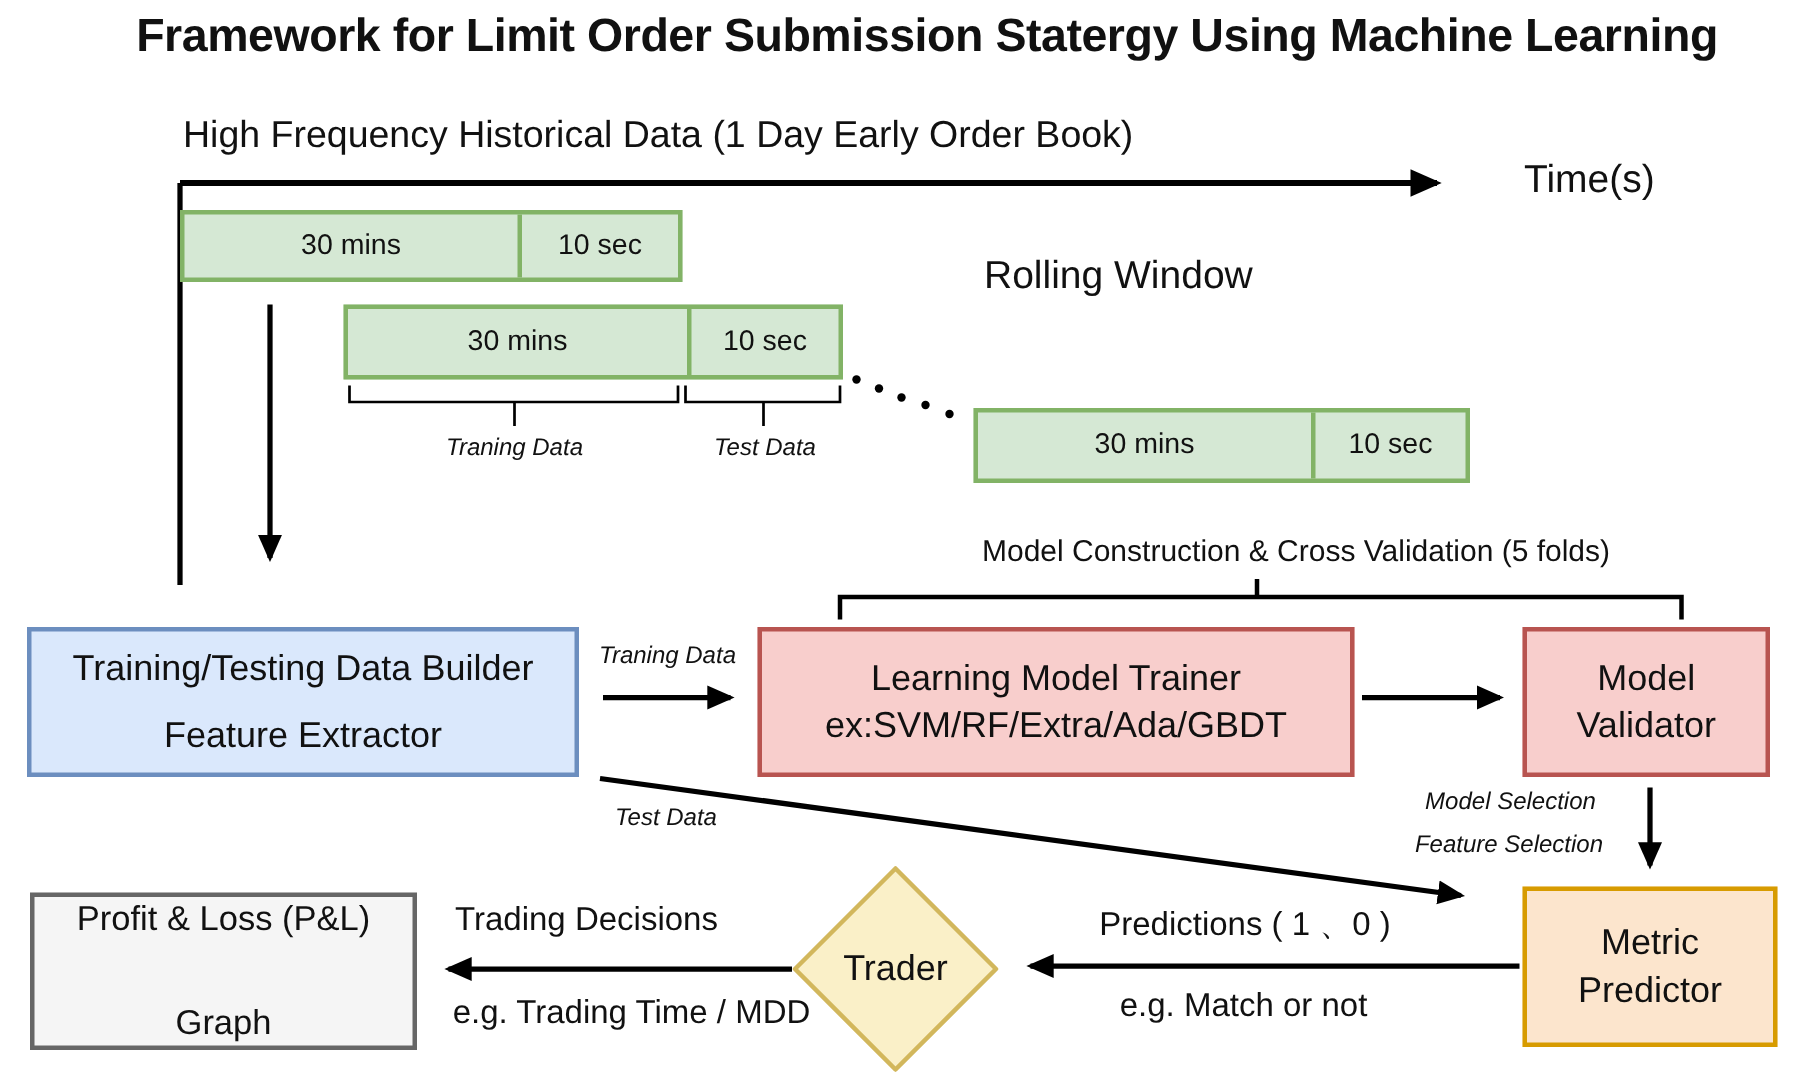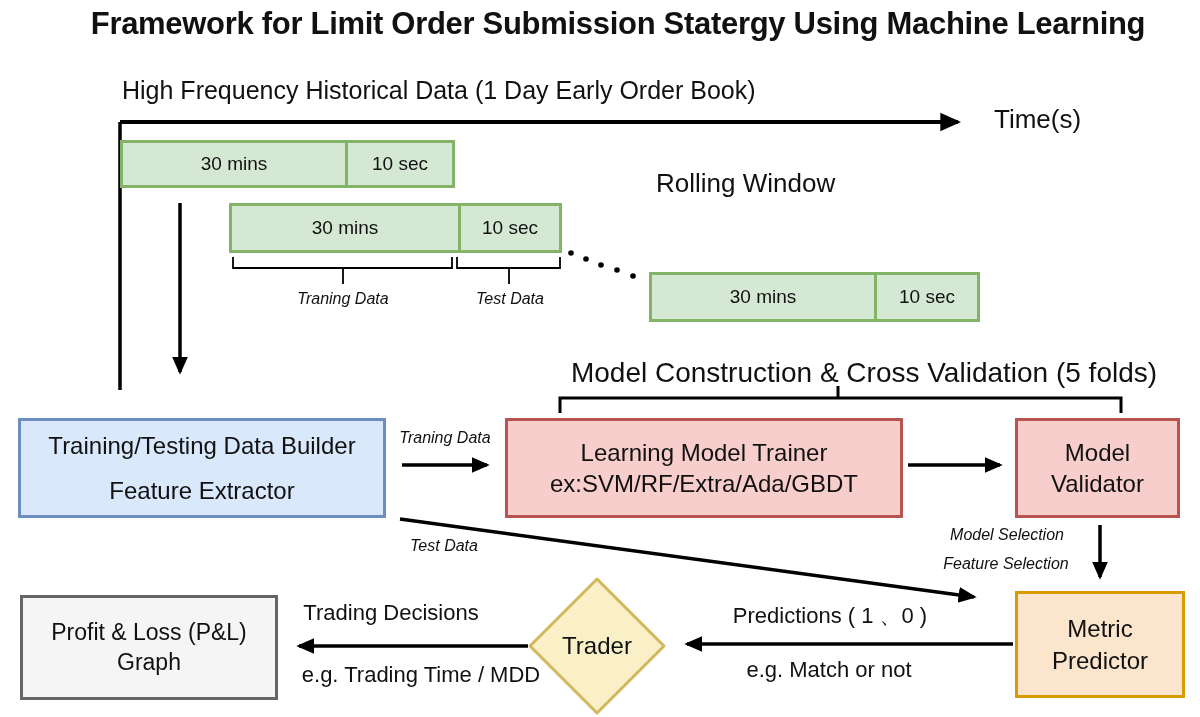--- a/index.html
+++ b/index.html
@@ -24,21 +24,21 @@
   .big-label{font-size:26px;font-weight:500;white-space:nowrap;}
   .edge-big{font-size:22px;font-weight:500;white-space:nowrap;}
   .edge-small{font-size:16px;font-weight:500;white-space:nowrap;font-style:italic;}
   .node{
     display:flex;flex-direction:column;align-items:center;justify-content:center;
     text-align:center;font-size:24px;line-height:1.3;box-sizing:border-box;
   }
   .node.blue  {background:var(--blue-fill);  border:3px solid var(--blue-border);}
   .node.pink  {background:var(--pink-fill);  border:3px solid var(--pink-border);}
   .node.orange{background:var(--orange-fill);border:3px solid var(--orange-border);}
-  .node.gray  {background:var(--gray-fill);  border:3px solid var(--gray-border);font-size:23px;}
+  .node.gray  {background:var(--gray-fill);  border:3px solid var(--gray-border);font-size:23px;justify-content:space-between;}
   .winrow{display:flex;box-sizing:border-box;border:3px solid var(--green-border);
           background:var(--green-fill);}
   .wincell{display:flex;align-items:center;justify-content:center;font-size:19px;
            box-sizing:border-box;}
   .wincell.test{border-left:3px solid var(--green-border);}
   svg.overlay{position:absolute;left:0;top:0;pointer-events:none;}
   .trader-label{left:597px;top:646px;transform:translate(-50%,-50%);
                 font-size:24px;white-space:nowrap;}
 </style>
 </head>
@@ -75,40 +75,40 @@
     <path d="M1100,525 V577" stroke="#000" stroke-width="3.5" fill="none" marker-end="url(#arrow)"></path>
     <path d="M400,519 L974,597" stroke="#000" stroke-width="3.5" fill="none" marker-end="url(#arrow)"></path>
     <path d="M1013,644 H687" stroke="#000" stroke-width="3.5" fill="none" marker-end="url(#arrow)"></path>
     <path d="M528,646 H299" stroke="#000" stroke-width="3.5" fill="none" marker-end="url(#arrow)"></path>
 
     <polygon points="597,579 664,646 597,713 530,646" fill="var(--yellow-fill)" stroke="var(--yellow-border)" stroke-width="3" stroke-linejoin="round"></polygon>
   </svg>
 
   <div class="abs title">Framework for Limit Order Submission Statergy Using Machine Learning</div>
   <div class="abs h1" style="left:122px;top:76px;">High Frequency Historical Data (1 Day Early Order Book)</div>
-  <div class="abs big-label" style="left:994px;top:104px;text-align:right;">Time(s)</div>
+  <div class="abs big-label" style="left:1016px;top:104px;text-align:right;">Time(s)</div>
   <div class="abs big-label" style="left:656px;top:168px;">Rolling Window</div>
 
   <div class="abs winrow" style="left:120px;top:140px;width:335px;height:48px;">
     <div class="wincell" style="width:222px;">30 mins</div>
     <div class="wincell test" style="flex:1;">10 sec</div>
   </div>
   <div class="abs winrow" style="left:229px;top:203px;width:333px;height:50px;">
     <div class="wincell" style="width:226px;">30 mins</div>
     <div class="wincell test" style="flex:1;">10 sec</div>
   </div>
   <div class="abs winrow" style="left:649px;top:272px;width:331px;height:50px;">
     <div class="wincell" style="width:222px;">30 mins</div>
     <div class="wincell test" style="flex:1;">10 sec</div>
   </div>
 
   <div class="abs edge-small ctr" style="left:343px;top:290px;">Traning Data</div>
   <div class="abs edge-small ctr" style="left:510px;top:290px;">Test Data</div>
 
-  <div class="abs ctr" style="left:864px;top:357px;font-size:28px;">Model Construction &amp; Cross Validation (5 folds)</div>
+  <div class="abs ctr" style="left:864px;top:357px;font-size:20px;">Model Construction &amp; Cross Validation (5 folds)</div>
 
   <div class="abs node blue" style="left:18px;top:418px;width:368px;height:100px;gap:14px;">
     <div>Training/Testing Data Builder</div>
     <div>Feature Extractor</div>
   </div>
   <div class="abs node pink" style="left:505px;top:418px;width:398px;height:100px;">
     <div>Learning Model Trainer</div>
     <div>ex:SVM/RF/Extra/Ada/GBDT</div>
   </div>
   <div class="abs node pink" style="left:1015px;top:418px;width:165px;height:100px;">

